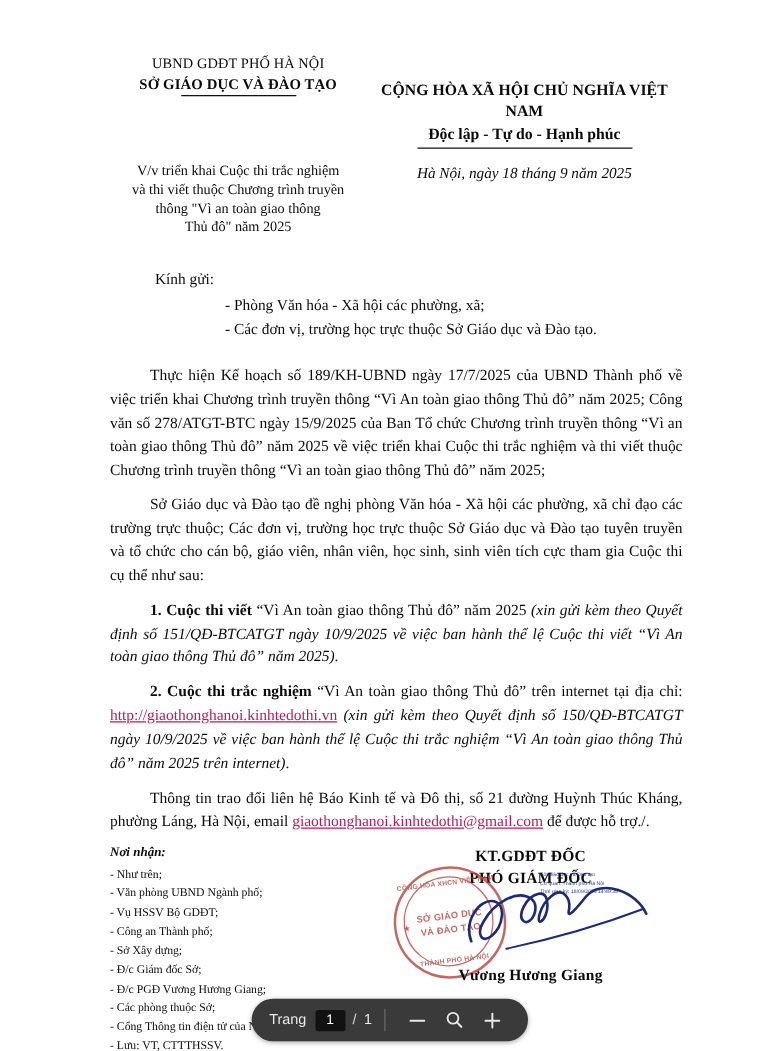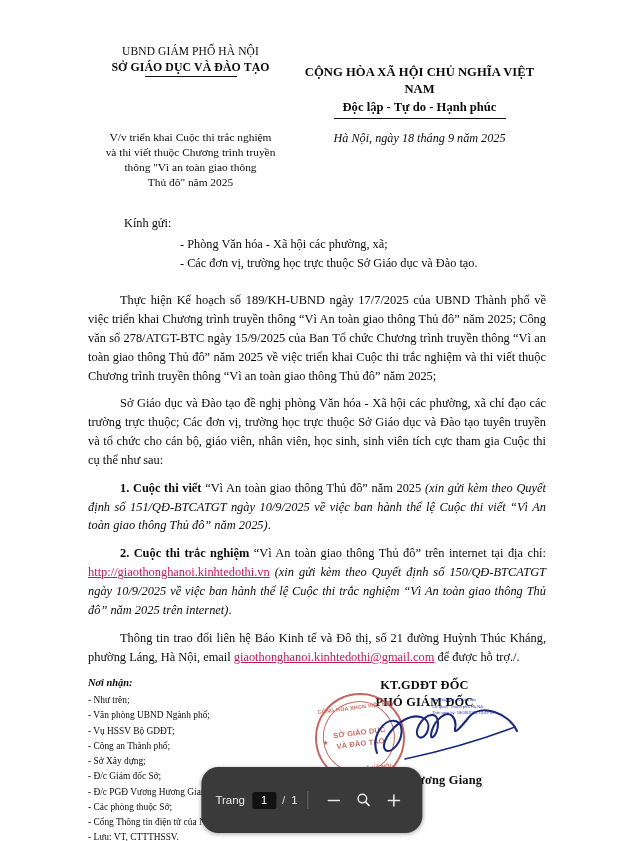--- a/index.html
+++ b/index.html
@@ -241,21 +241,21 @@
   .pdf-toolbar {
     position: absolute;
     left: 50%;
     transform: translateX(-50%);
     bottom: 8px;
     height: 34px;
     background: #3a3a3a;
     border-radius: 17px;
     display: flex;
     align-items: center;
-    padding: 16px 4px;
+    padding: 0 4px;
     box-shadow: 0 1px 4px rgba(0,0,0,.35);
     z-index: 20;
     font-family: "Liberation Sans", sans-serif;
   }
   .tb-group {
     display: flex;
     align-items: center;
     height: 100%;
     padding: 0 10px;
   }
@@ -301,21 +301,21 @@
   }
   .tb-btn svg { display: block; }
 </style>
 </head>
 <body>
 
 <div class="page">
 
   <div class="doc-header">
     <div class="hdr-left">
-      <div class="org-line1">UBND GIÁM PHỐ HÀ NỘI</div>
+      <div class="org-line1">UBND GDĐT PHỐ HÀ NỘI</div>
       <div class="org-line2">SỞ GIÁO DỤC VÀ ĐÀO TẠO</div>
       <hr class="rule rule-left">
     </div>
     <div class="hdr-right">
       <div class="nation-line1">CỘNG HÒA XÃ HỘI CHỦ NGHĨA VIỆT NAM</div>
       <div class="nation-line2">Độc lập - Tự do - Hạnh phúc</div>
       <hr class="rule rule-right">
     </div>
   </div>
 

